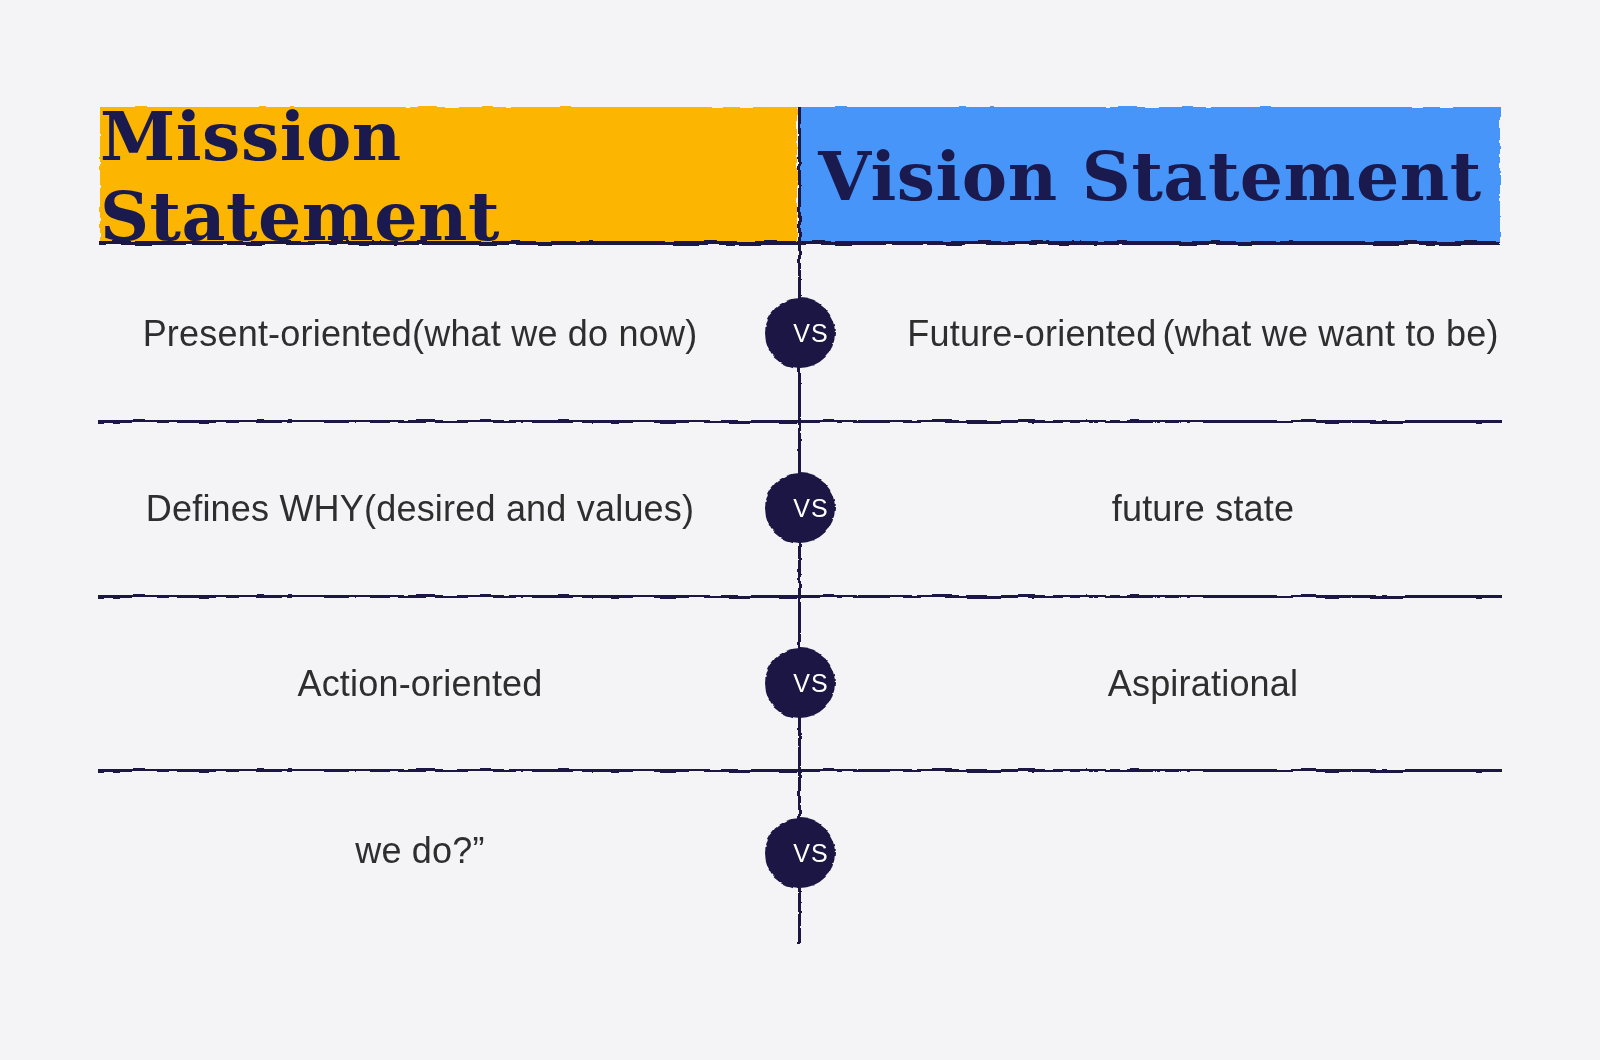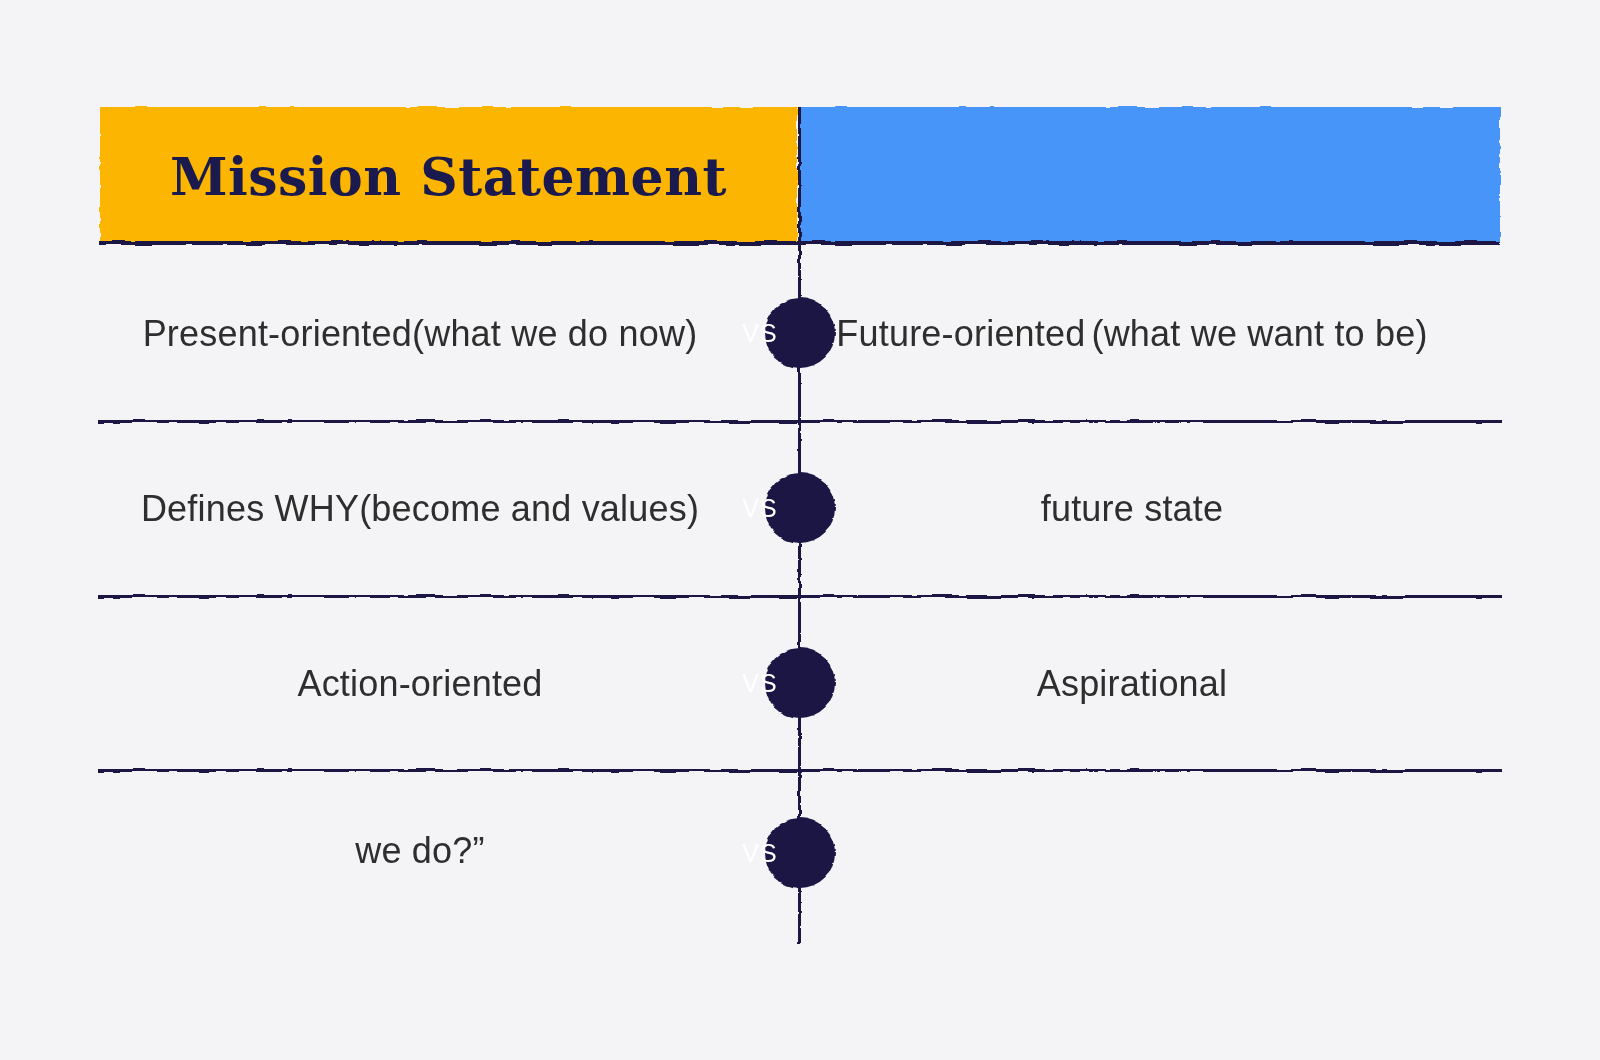--- a/index.html
+++ b/index.html
@@ -23,43 +23,43 @@
 
   .vs-circle {
     width: 70px; height: 70px; border-radius: 50%;
     background: #1A1845; left: 765px;
   }
 
   .header-text {
     position: absolute; top: 107px; height: 138px;
     display: flex; align-items: center; justify-content: center;
     font-family: "DejaVu Serif", serif;
-    font-weight: 700; font-size: 52px; color: #1A1A4E;
+    font-weight: 700; font-size: 68px; color: #1A1A4E;
     letter-spacing: 0.5px;
   }
   .header-text.left  { left: 100px; width: 697px; }
   .header-text.right { left: 800px; width: 700px; }
 
   .cell {
     position: absolute;
     display: flex; flex-direction: row;
     align-items: center; justify-content: center;
     text-align: center;
     font-size: 36px; line-height: 55px; color: #2E2E2E;
     letter-spacing: 0.2px;
   }
   .cell.left  { left: 100px; width: 640px; }
-  .cell.right { left: 812px; width: 640px; gap: 6px; }
+  .cell.right { left: 883px; width: 640px; gap: 6px; }
   .r1 { top: 245px; height: 176px; }
   .r2 { top: 421px; height: 175px; }
   .r3 { top: 596px; height: 174px; justify-content: center; }
   .r4 { top: 770px; height: 160px; }
 
   .vs-text {
-    position: absolute; left: 725px; width: 70px; height: 70px;
+    position: absolute; left: 776px; width: 70px; height: 70px;
     display: flex; align-items: center; justify-content: center;
     color: #FFFFFF; font-size: 25px; letter-spacing: 1px;
   }
   .vs-y1 { top: 298px; } .vs-y2 { top: 473px; }
   .vs-y3 { top: 648px; } .vs-y4 { top: 818px; }
 </style>
 </head>
 <body>
 
 <svg width="0" height="0" style="position:absolute">
@@ -78,33 +78,34 @@
   <div class="shape v-line"></div>
   <div class="shape h-line" style="top:420px"></div>
   <div class="shape h-line" style="top:595px"></div>
   <div class="shape h-line" style="top:769px"></div>
   <div class="shape vs-circle vs-y1"></div>
   <div class="shape vs-circle vs-y2"></div>
   <div class="shape vs-circle vs-y3"></div>
   <div class="shape vs-circle vs-y4"></div>
 
   <div class="header-text left">Mission Statement</div>
+  <div class="header-text right">Vision Statement</div>
 
   <div class="cell left r1">
     <span>Present-oriented</span>
     <span>(what we do now)</span>
   </div>
   <div class="cell right r1">
     <span>Future-oriented</span>
     <span>(what we want to be)</span>
   </div>
 
   <div class="cell left r2">
     <span>Defines WHY</span>
-    <span>(become and values)</span>
+    <span>(desired and values)</span>
   </div>
   <div class="cell right r2">
     <span>future state</span>
   </div>
 
   <div class="cell left r3">
     <span>Action-oriented</span>
   </div>
   <div class="cell right r3">
     <span>Aspirational</span>

